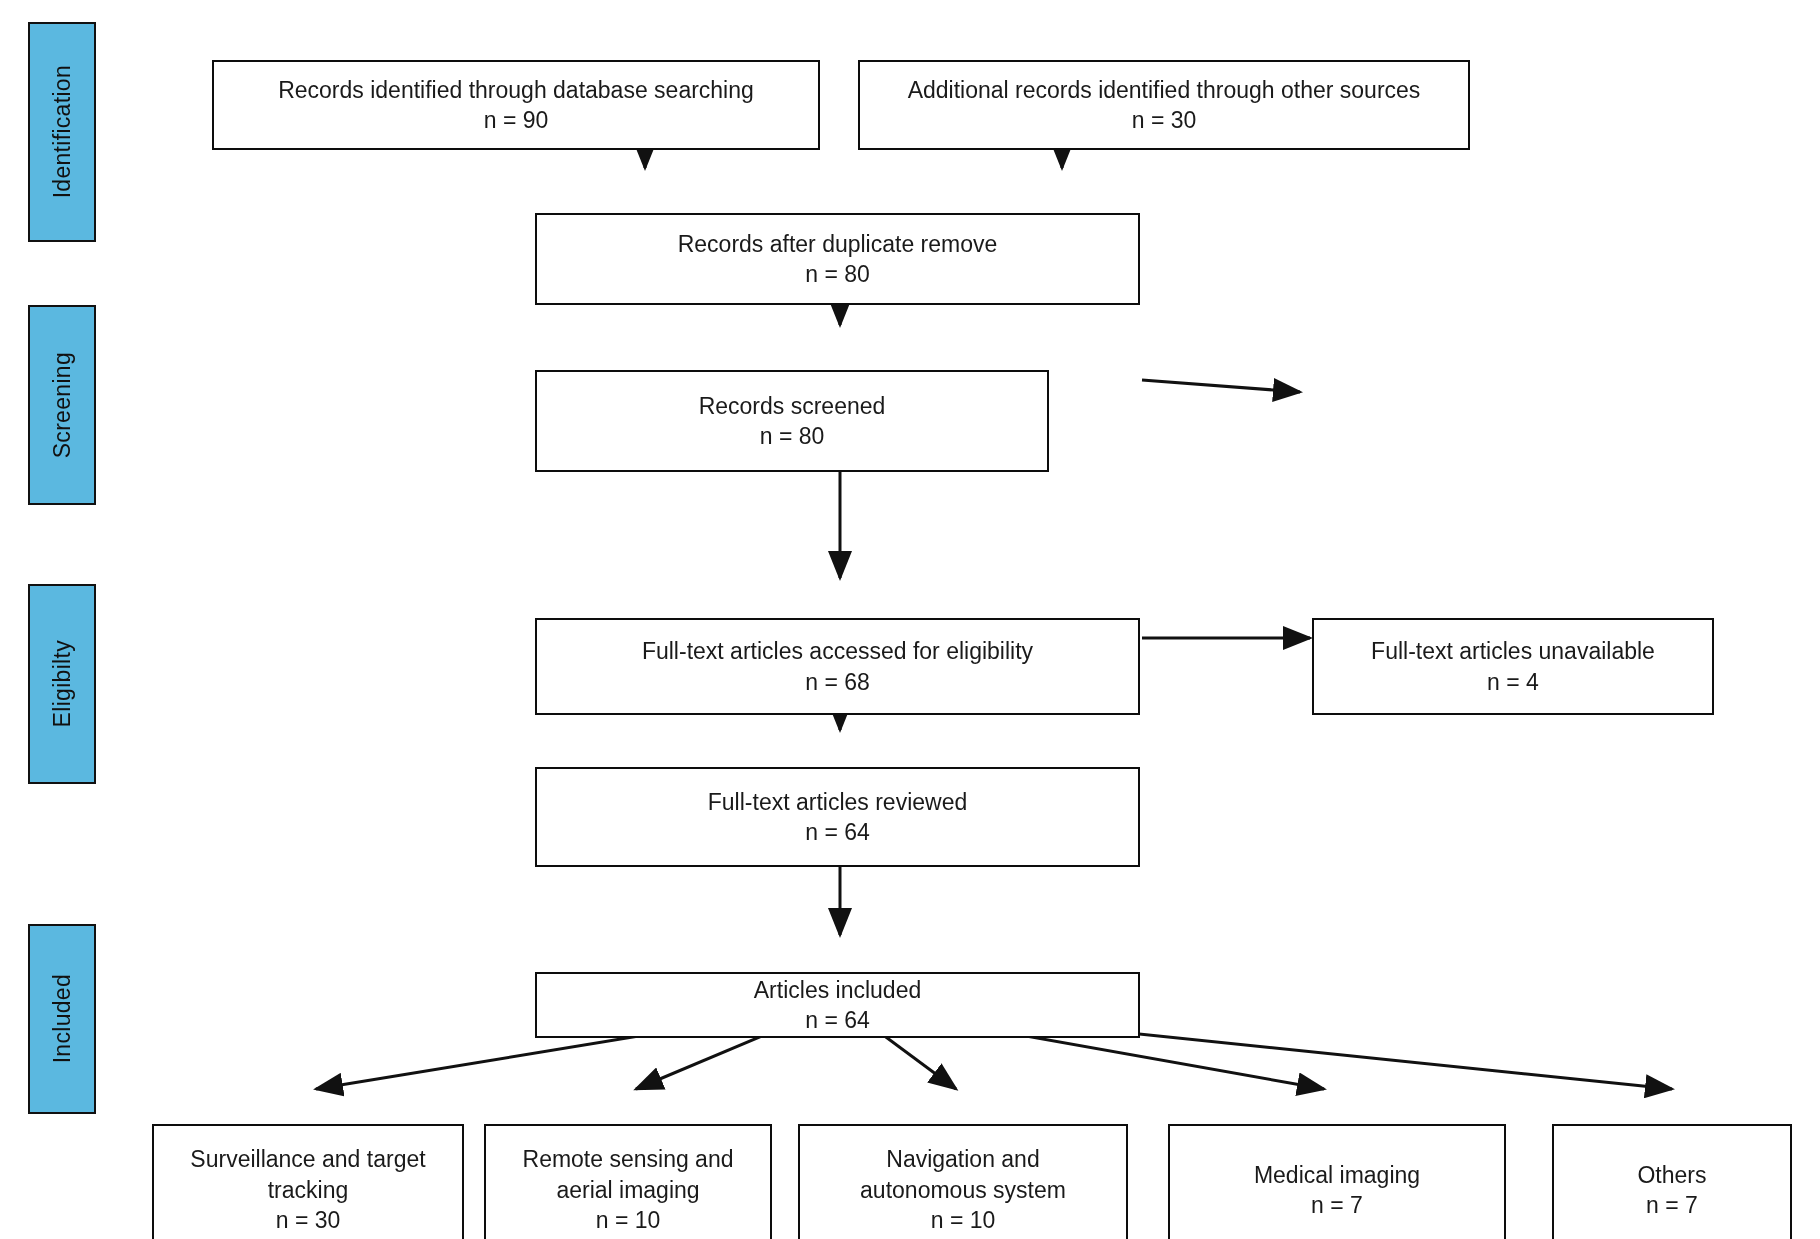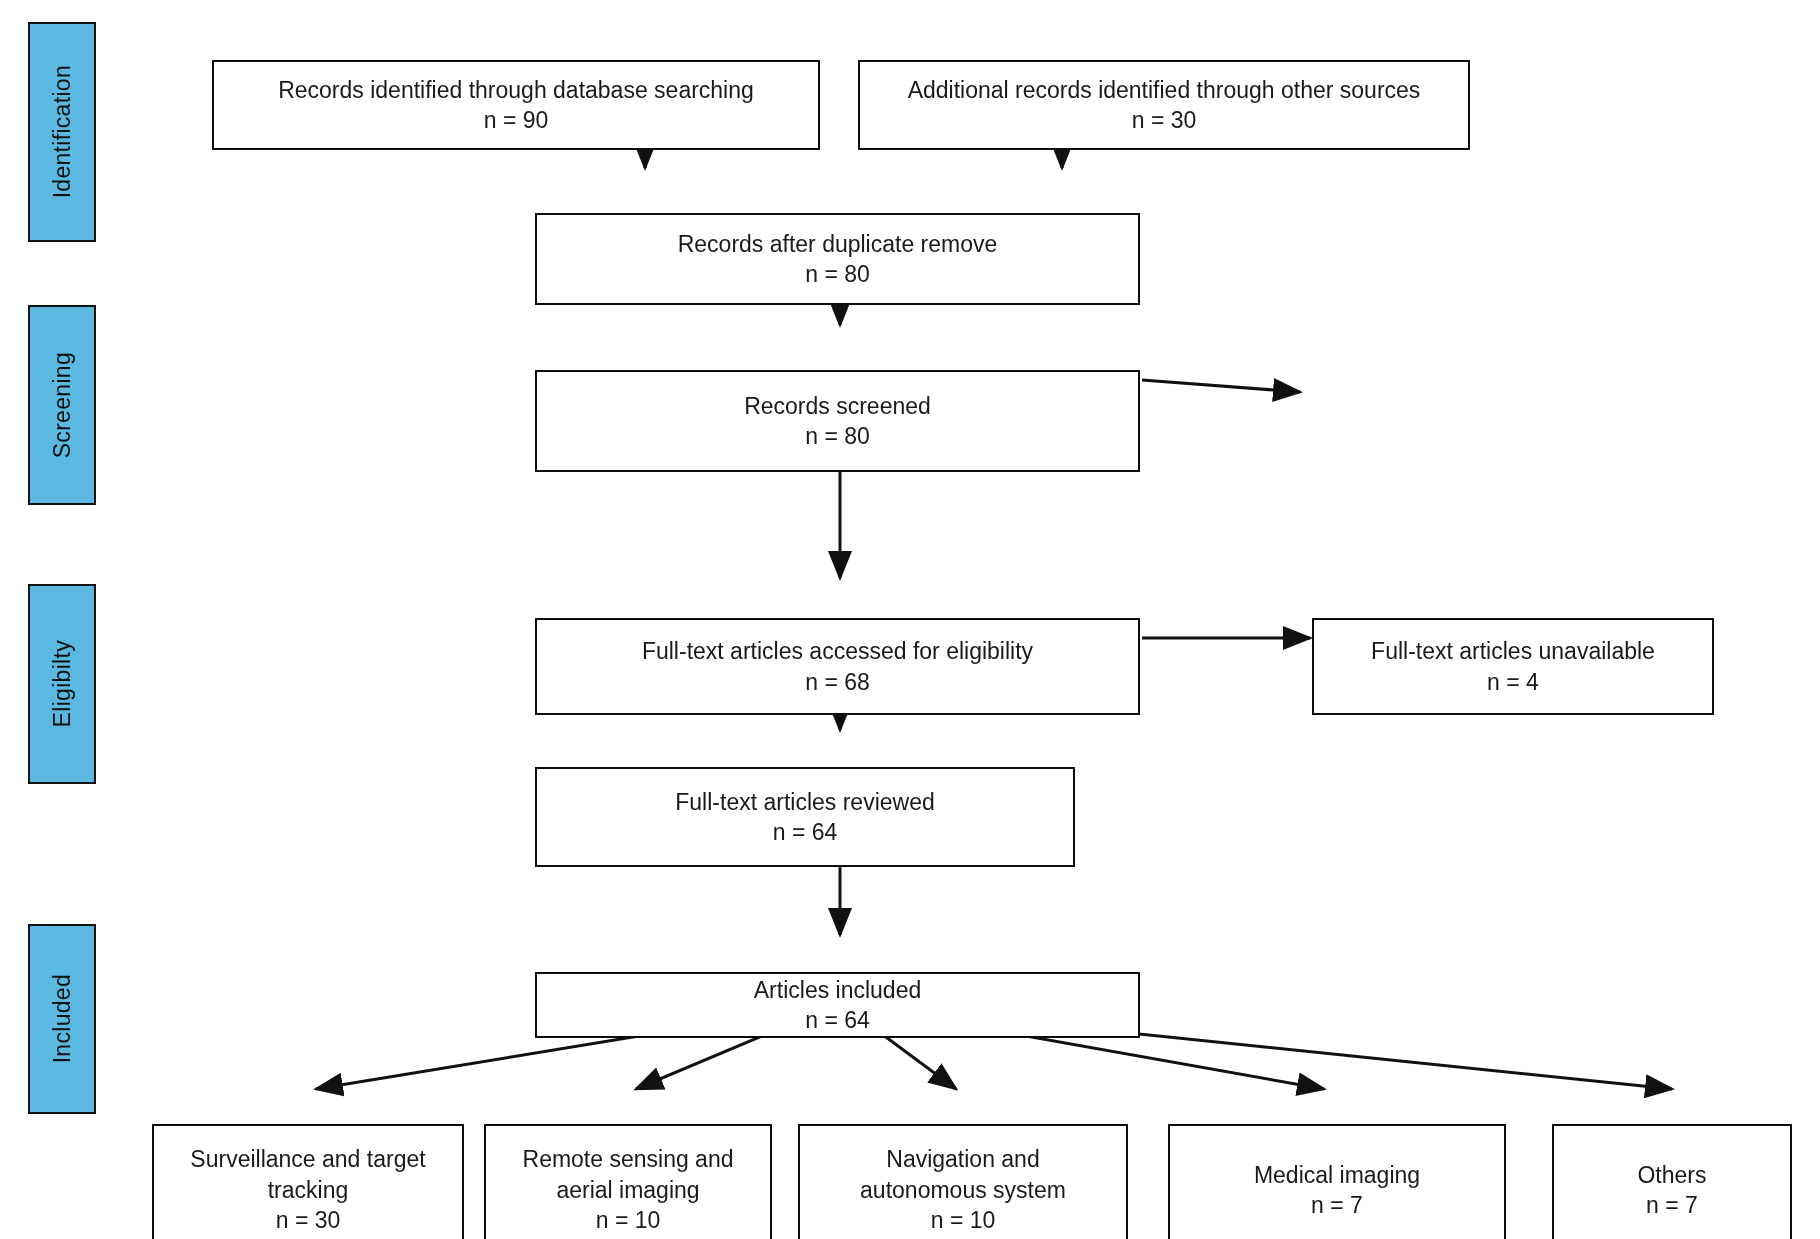--- a/index.html
+++ b/index.html
@@ -132,37 +132,37 @@
   <div class="node" style="left:858px; top:25px; width:612px; height:90px;">
     <div class="line">Additional records identified through other sources</div>
     <div class="count">n = 30</div>
   </div>
 
   <div class="node" style="left:535px; top:178px; width:605px; height:92px;">
     <div class="line">Records after duplicate remove</div>
     <div class="count">n = 80</div>
   </div>
 
-  <div class="node" style="left:535px; top:335px; width:605px; height:102px;">
+  <div class="node" style="left:535px; top:335px; width:514px; height:102px;">
     <div class="line">Records screened</div>
     <div class="count">n = 80</div>
   </div>
 
 
   <div class="node" style="left:535px; top:583px; width:605px; height:97px;">
     <div class="line">Full-text articles accessed for eligibility</div>
     <div class="count">n = 68</div>
   </div>
 
   <div class="node" style="left:1312px; top:583px; width:402px; height:97px;">
     <div class="line">Full-text articles unavailable</div>
     <div class="count">n = 4</div>
   </div>
 
-  <div class="node" style="left:535px; top:732px; width:540px; height:100px;">
+  <div class="node" style="left:535px; top:732px; width:605px; height:100px;">
     <div class="line">Full-text articles reviewed</div>
     <div class="count">n = 64</div>
   </div>
 
   <div class="node" style="left:535px; top:937px; width:605px; height:66px;">
     <div class="line">Articles included</div>
     <div class="count">n = 64</div>
   </div>
 
   <div class="node" style="left:152px; top:1089px; width:312px; height:132px;text-align:right;">

